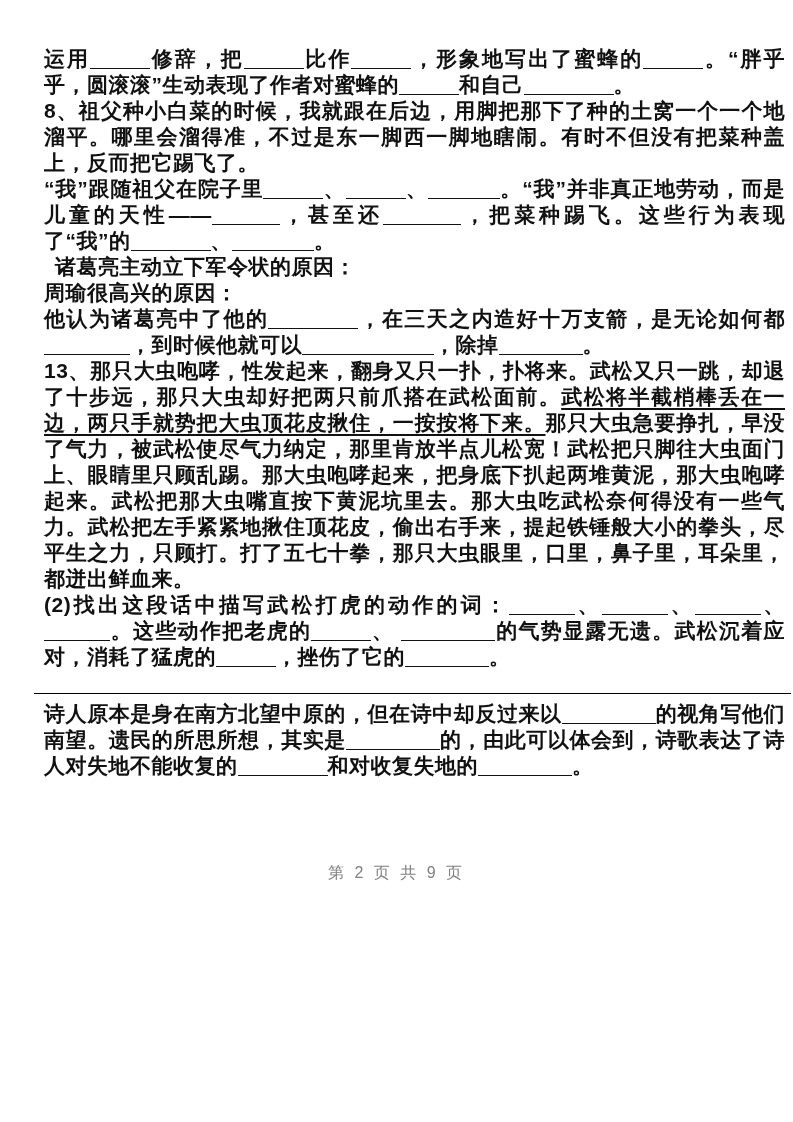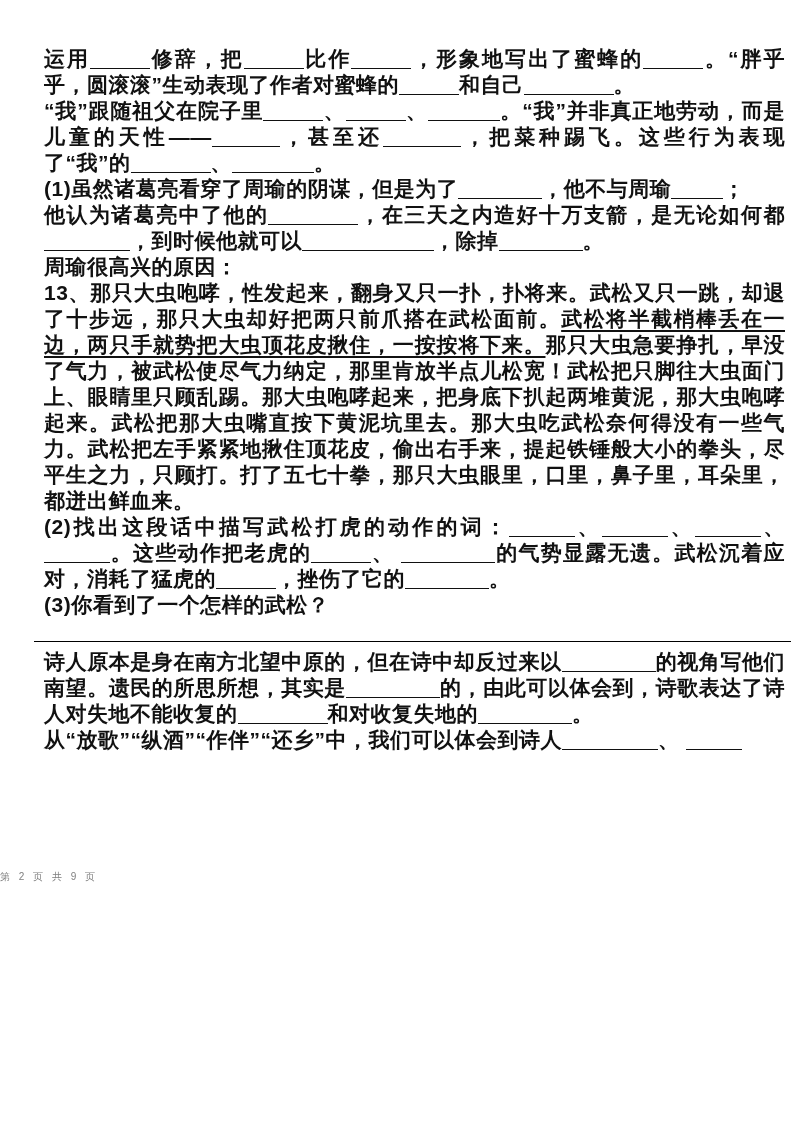--- a/index.html
+++ b/index.html
@@ -46,37 +46,37 @@
   .divider {
     border: none;
     border-top: 1.7px solid #000000;
     margin: 23px -6px 7px -10px;
   }
   .footer {
     position: absolute;
     left: 0;
     right: 0;
     bottom: 26px;
-    font-size: 10px;
+    text-align: center;
+    font-size: 16px;
     font-weight: 400;
     color: #7f7f7f;
     letter-spacing: 3px;
   }
 </style>
 </head>
 <body>
 
 <div class="page">
   <div class="content">
       <p class="line"><span class="run">运用</span><span class="blank" style="width: 60px;"></span><span class="run">修辞，把</span><span class="blank" style="width: 60px;"></span><span class="run">比作</span><span class="blank" style="width: 60px;"></span><span class="run">，形象地写出了蜜蜂的</span><span class="blank" style="width: 60px;"></span><span class="run">。“胖乎乎，圆滚滚”生动表现了作者对蜜蜂的</span><span class="blank" style="width: 60px;"></span><span class="run">和自己</span><span class="blank" style="width: 90px;"></span><span class="run">。</span></p>
+      <p class="line"><span class="run">8、祖父种小白菜的时候，我就跟在后边，用脚把那下了种的土窝一个一个地溜平。哪里会溜得准，不过是东一脚西一脚地瞎闹。有时不但没有把菜种盖上，反而把它踢飞了。</span></p>
       <p class="line"><span class="run">“我”跟随祖父在院子里</span><span class="blank" style="width: 60px;"></span><span class="run">、</span><span class="blank" style="width: 60px;"></span><span class="run">、</span><span class="blank" style="width: 72px;"></span><span class="run">。“我”并非真正地劳动，而是儿童的天性——</span><span class="blank" style="width: 68px;"></span><span class="run">，甚至还</span><span class="blank" style="width: 78px;"></span><span class="run">，把菜种踢飞。这些行为表现了“我”的</span><span class="blank" style="width: 80px;"></span><span class="run">、</span><span class="blank" style="width: 82px;"></span><span class="run">。</span></p>
-      <p class="line"><span class="run">(1)虽然诸葛亮看穿了周瑜的阴谋，但是为了</span><span class="blank" style="width: 84px;"></span><span class="run">，他不与周瑜</span><span class="blank" style="width: 52px;"></span><span class="run">；</span></p>
+      <p class="line"><span class="run"> 诸葛亮主动立下军令状的原因：</span></p>
+      <p class="line"><span class="run">周瑜很高兴的原因：</span></p>
       <p class="line"><span class="run">他认为诸葛亮中了他的</span><span class="blank" style="width: 90px;"></span><span class="run">，在三天之内造好十万支箭，是无论如何都</span><span class="blank" style="width: 86px;"></span><span class="run">，到时候他就可以</span><span class="blank" style="width: 132px;"></span><span class="run">，除掉</span><span class="blank" style="width: 84px;"></span><span class="run">。</span></p>
-      <p class="line"><span class="run">周瑜很高兴的原因：</span></p>
       <p class="line"><span class="run">13、那只大虫咆哮，性发起来，翻身又只一扑，扑将来。武松又只一跳，却退了十步远，那只大虫却好把两只前爪搭在武松面前。</span><span class="uline">武松将半截梢棒丢在一边，两只手就势把大虫顶花皮揪住，一按按将下来。</span><span class="run">那只大虫急要挣扎，早没了气力，被武松使尽气力纳定，那里肯放半点儿松宽！武松把只脚往大虫面门上、眼睛里只顾乱踢。那大虫咆哮起来，把身底下扒起两堆黄泥，那大虫咆哮起来。武松把那大虫嘴直按下黄泥坑里去。那大虫吃武松奈何得没有一些气力。武松把左手紧紧地揪住顶花皮，偷出右手来，提起铁锤般大小的拳头，尽平生之力，只顾打。打了五七十拳，那只大虫眼里，口里，鼻子里，耳朵里，都迸出鲜血来。</span></p>
       <p class="line"><span class="run">(2)找出这段话中描写武松打虎的动作的词：</span><span class="blank" style="width: 66px;"></span><span class="run">、</span><span class="blank" style="width: 66px;"></span><span class="run">、</span><span class="blank" style="width: 66px;"></span><span class="run">、</span><span class="blank" style="width: 66px;"></span><span class="run">。这些动作把老虎的</span><span class="blank" style="width: 60px;"></span><span class="run">、 </span><span class="blank" style="width: 94px;"></span><span class="run">的气势显露无遗。武松沉着应对，消耗了猛虎的</span><span class="blank" style="width: 60px;"></span><span class="run">，挫伤了它的</span><span class="blank" style="width: 84px;"></span><span class="run">。</span></p>
-      <p class="line"><span class="run">(3)你看到了一个怎样的武松？</span></p>
       <div class="divider"></div>
       <p class="line"><span class="run">诗人原本是身在南方北望中原的，但在诗中却反过来以</span><span class="blank" style="width: 94px;"></span><span class="run">的视角写他们南望。遗民的所思所想，其实是</span><span class="blank" style="width: 94px;"></span><span class="run">的，由此可以体会到，诗歌表达了诗人对失地不能收复的</span><span class="blank" style="width: 90px;"></span><span class="run">和对收复失地的</span><span class="blank" style="width: 94px;"></span><span class="run">。</span></p>
-      <p class="line"><span class="run">从“放歌”“纵酒”“作伴”“还乡”中，我们可以体会到诗人</span><span class="blank" style="width: 96px;"></span><span class="run">、 </span><span class="blank" style="width: 56px;"></span></p>
     </div>
   <div class="footer">第 2 页 共 9 页</div>
 </div>
 
 </body></html>

